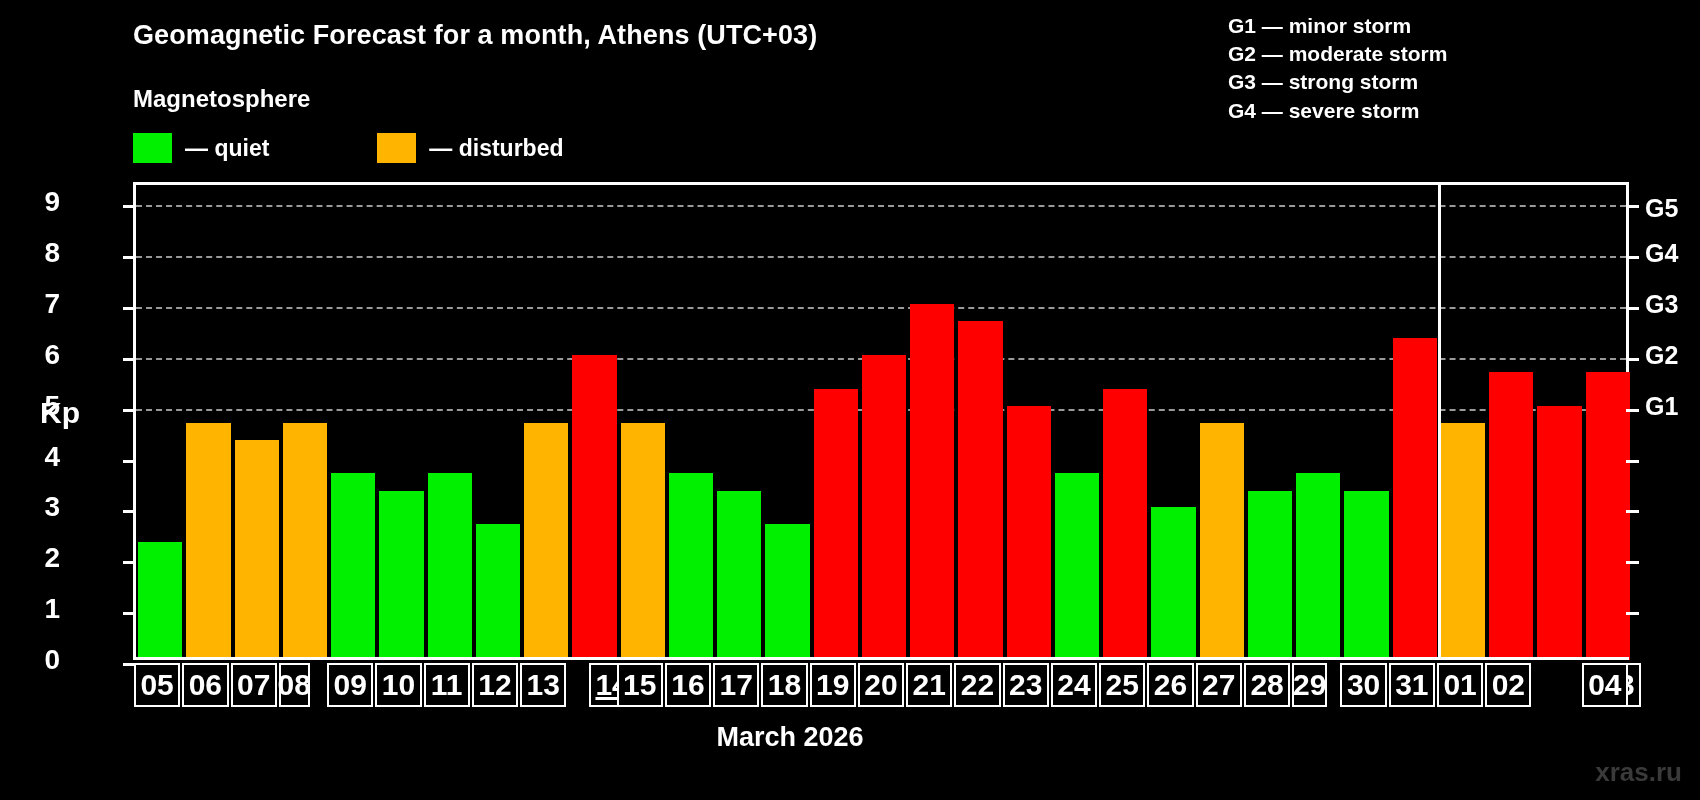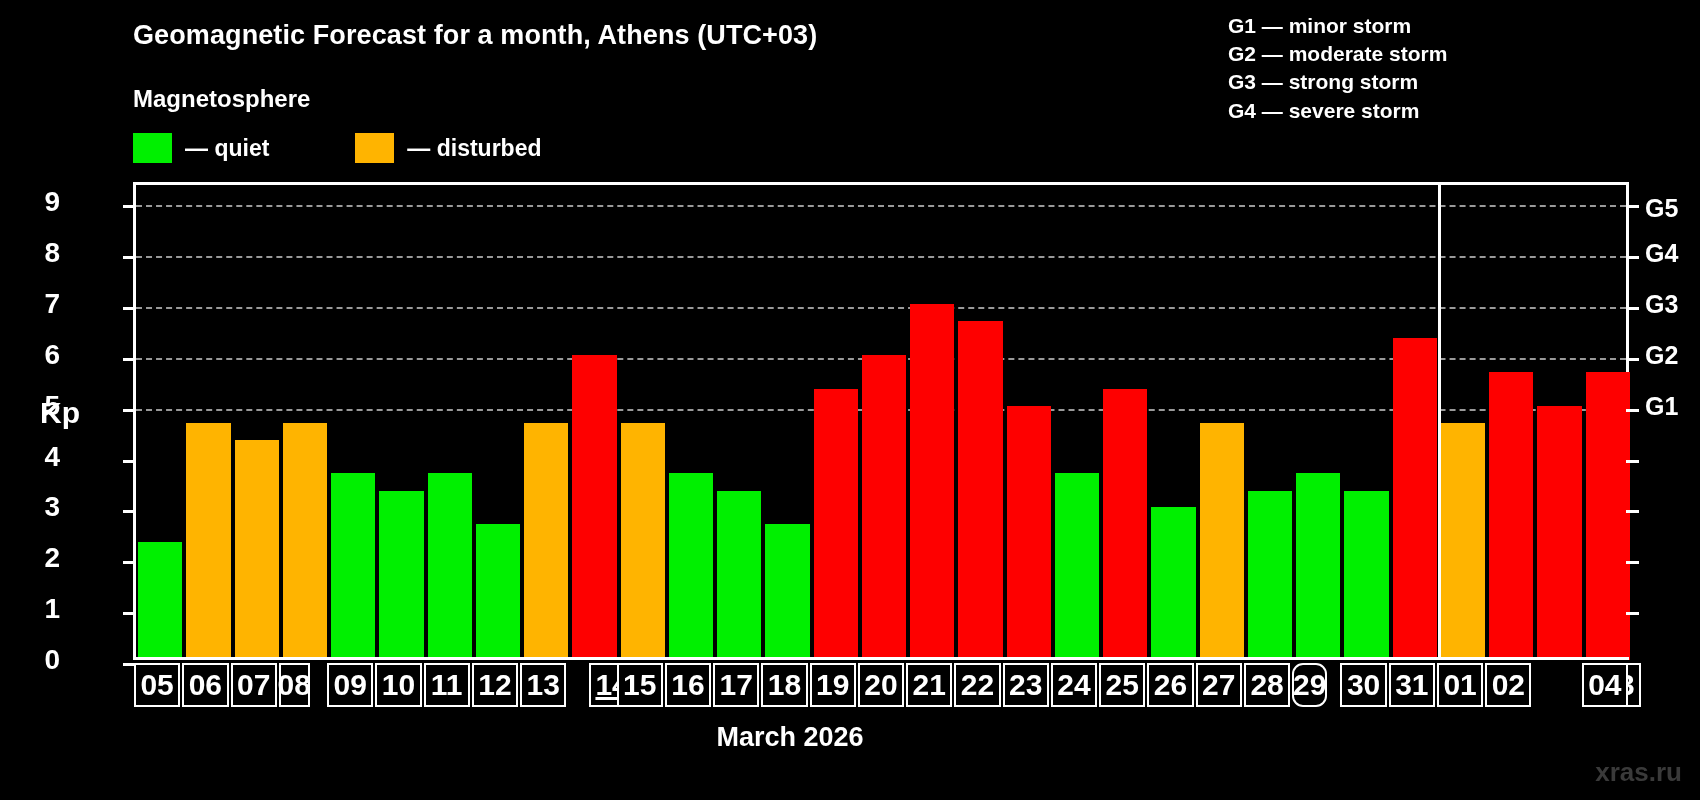--- a/index.html
+++ b/index.html
@@ -49,21 +49,21 @@
 
 <div id="title">Geomagnetic Forecast for a month, Athens (UTC+03)</div>
 
 <div id="mag-label">Magnetosphere</div>
 
 <div id="legend">
     <div class="lg-item">
       <span class="lg-swatch" style="background: rgb(0, 240, 0);"></span>
       <span class="lg-text">— quiet</span>
     </div>
-    <div class="lg-item" style="margin-left: 86px;">
+    <div class="lg-item" style="margin-left: 108px;">
       <span class="lg-swatch" style="background: rgb(255, 180, 0);"></span>
       <span class="lg-text">— disturbed</span>
     </div>
   </div>
 
 <div id="gkey">
     <div>G1 — minor storm</div>
     <div>G2 — moderate storm</div>
     <div>G3 — strong storm</div>
     <div>G4 — severe storm</div>
@@ -151,21 +151,21 @@
     <div class="daycell" style="left: 676.613px; width: 46.2581px;">19</div>
     <div class="daycell" style="left: 724.871px; width: 46.2581px;">20</div>
     <div class="daycell" style="left: 773.129px; width: 46.2581px;">21</div>
     <div class="daycell" style="left: 821.387px; width: 46.2581px;">22</div>
     <div class="daycell" style="left: 869.645px; width: 46.2581px;">23</div>
     <div class="daycell" style="left: 917.903px; width: 46.2581px;">24</div>
     <div class="daycell" style="left: 966.161px; width: 46.2581px;">25</div>
     <div class="daycell" style="left: 1014.42px; width: 46.2581px;">26</div>
     <div class="daycell" style="left: 1062.68px; width: 46.2581px;">27</div>
     <div class="daycell" style="left: 1110.94px; width: 46.2581px;">28</div>
-    <div class="daycell" style="left: 1159.19px; width: 35px; border-radius: 11px;">29</div>
+    <div class="daycell" style="left: 1159.19px; width: 35px;">29</div>
     <div class="daycell" style="left: 1207.45px; width: 46.2581px;">30</div>
     <div class="daycell" style="left: 1255.71px; width: 46.2581px;">31</div>
     <div class="daycell" style="left: 1303.97px; width: 46.2581px;">01</div>
     <div class="daycell" style="left: 1352.23px; width: 46.2581px;">02</div>
     <div class="daycell" style="left: 1462px; width: 46.2581px;">03</div>
     <div class="daycell" style="left: 1448.74px; width: 46.2581px;">04</div>
   </div>
 
 <div id="month-name"><span>March 2026</span></div>
 

